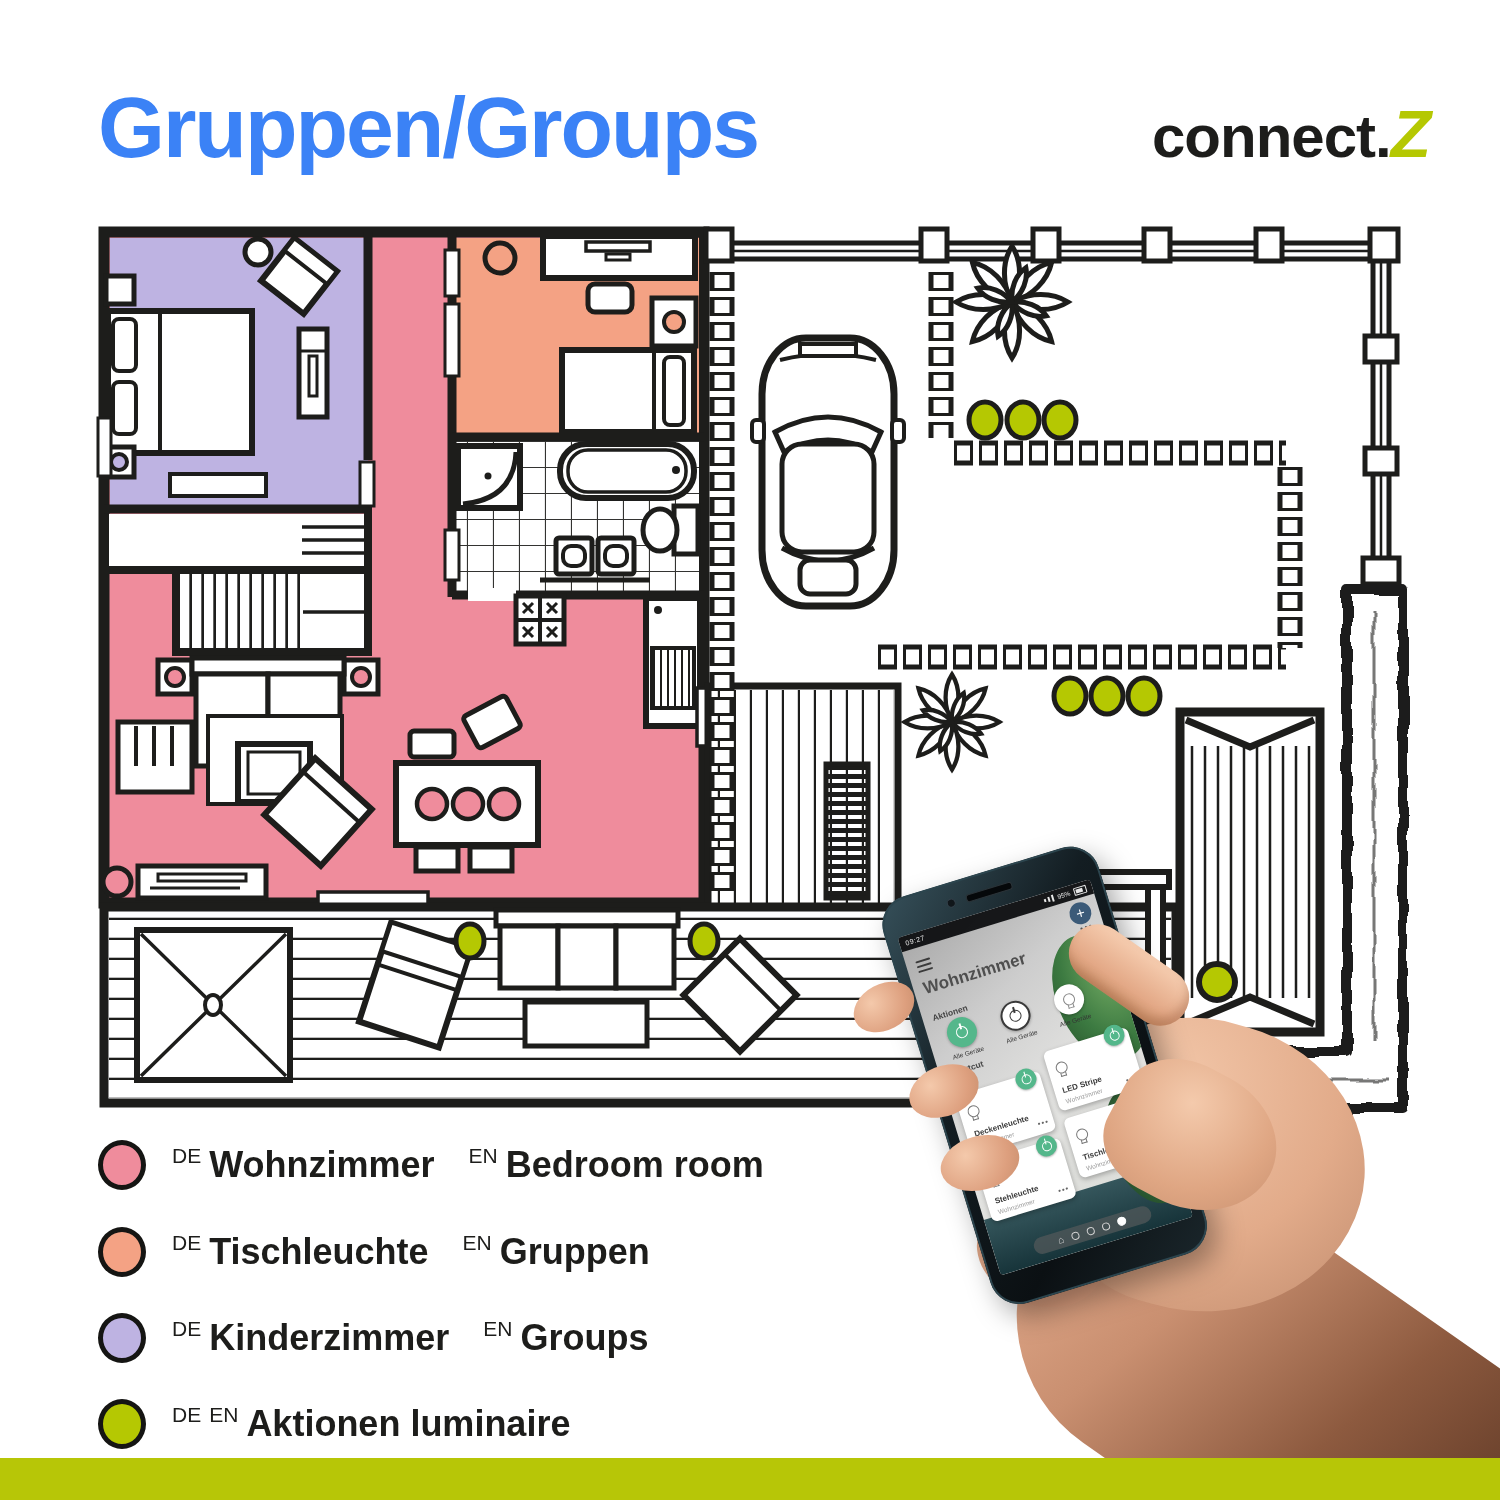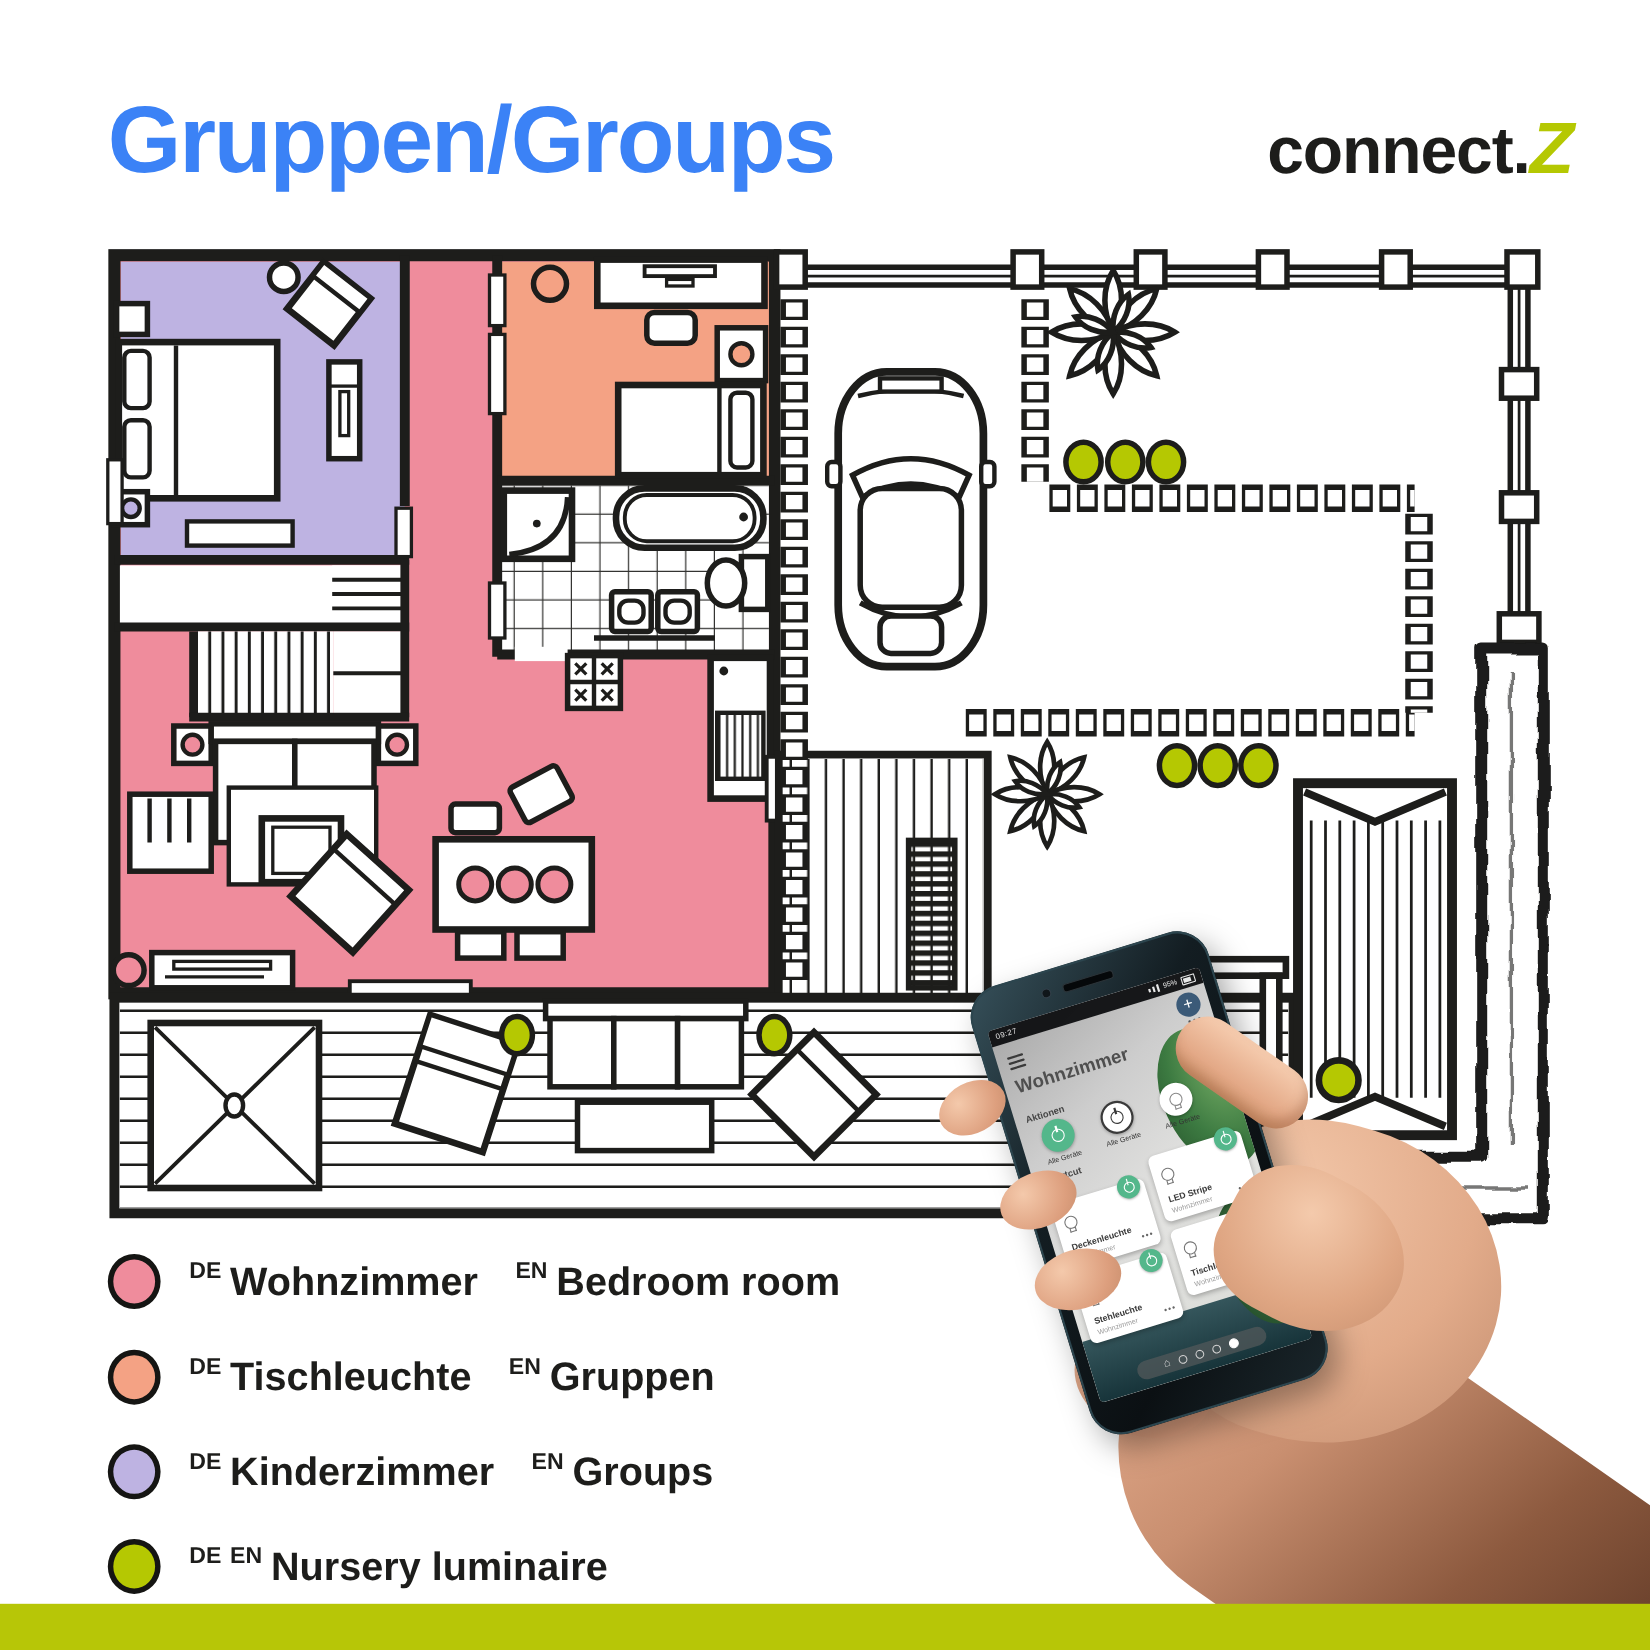--- a/index.html
+++ b/index.html
@@ -5,21 +5,21 @@
   html,body{margin:0;padding:0;background:#ffffff;}
   .canvas{position:relative;width:1500px;height:1500px;overflow:hidden;background:#fff;
           font-family:"Liberation Sans", sans-serif;color:#1d1d1b;}
   
   .title{position:absolute;left:98px;top:78px;font-size:86px;font-weight:700;letter-spacing:-2px;color:#3b82f6;}
   .logo{position:absolute;left:1128px;top:96px;font-size:60px;font-weight:600;letter-spacing:-1px;color:#1d1d1b;margin-left:24px;}
   .logo .z{color:#b5c802;font-weight:800;font-size:66px;font-style:italic;}
   
   .legend-row{position:absolute;left:98px;display:flex;align-items:center;height:48px;}
   .legend-dot{width:38px;height:40px;border:5px solid #151513;border-radius:50%;margin-right:26px;flex:0 0 auto;}
-  .lang{font-size:21px;font-weight:700;vertical-align:top;position:relative;top:-9px;margin-right:8px;}
+  .lang{font-size:21px;font-weight:400;vertical-align:top;position:relative;top:-9px;margin-right:8px;}
   .lname{font-size:36px;font-weight:700;margin-right:34px;white-space:nowrap;}
   
   .bar{position:absolute;left:0;top:1458px;width:1500px;height:42px;background:#b7c607;z-index:16;}
   
   .plan{position:absolute;left:0;top:0;z-index:1;}
   
   .phone{position:absolute;left:875px;top:905px;width:225px;height:425px;border-radius:30px;
          background:linear-gradient(135deg,#36505a,#131d22 35%,#0b1013 70%,#1a262b);
          box-shadow:inset 0 0 0 2px #2c454e, 6px 14px 28px rgba(0,0,0,.35);
          transform:rotate(-17deg);transform-origin:top left;z-index:10;}
@@ -561,17 +561,17 @@
     <span class="legend-dot" style="background:#beb3e2"></span>
     <span class="lang">DE</span>
     <span class="lname">Kinderzimmer</span>
     <span class="lang">EN</span>
     <span class="lname">Groups</span>
   </div>
   <div class="legend-row" style="top:1400px">
     <span class="legend-dot" style="background:#b5c802"></span>
     <span class="lang">DE</span>
     <span class="lang">EN</span>
-    <span class="lname">Nursery luminaire</span>
+    <span class="lname">Aktionen luminaire</span>
   </div>
 
   <div class="bar"></div>
 </div>
 
 </body></html>

